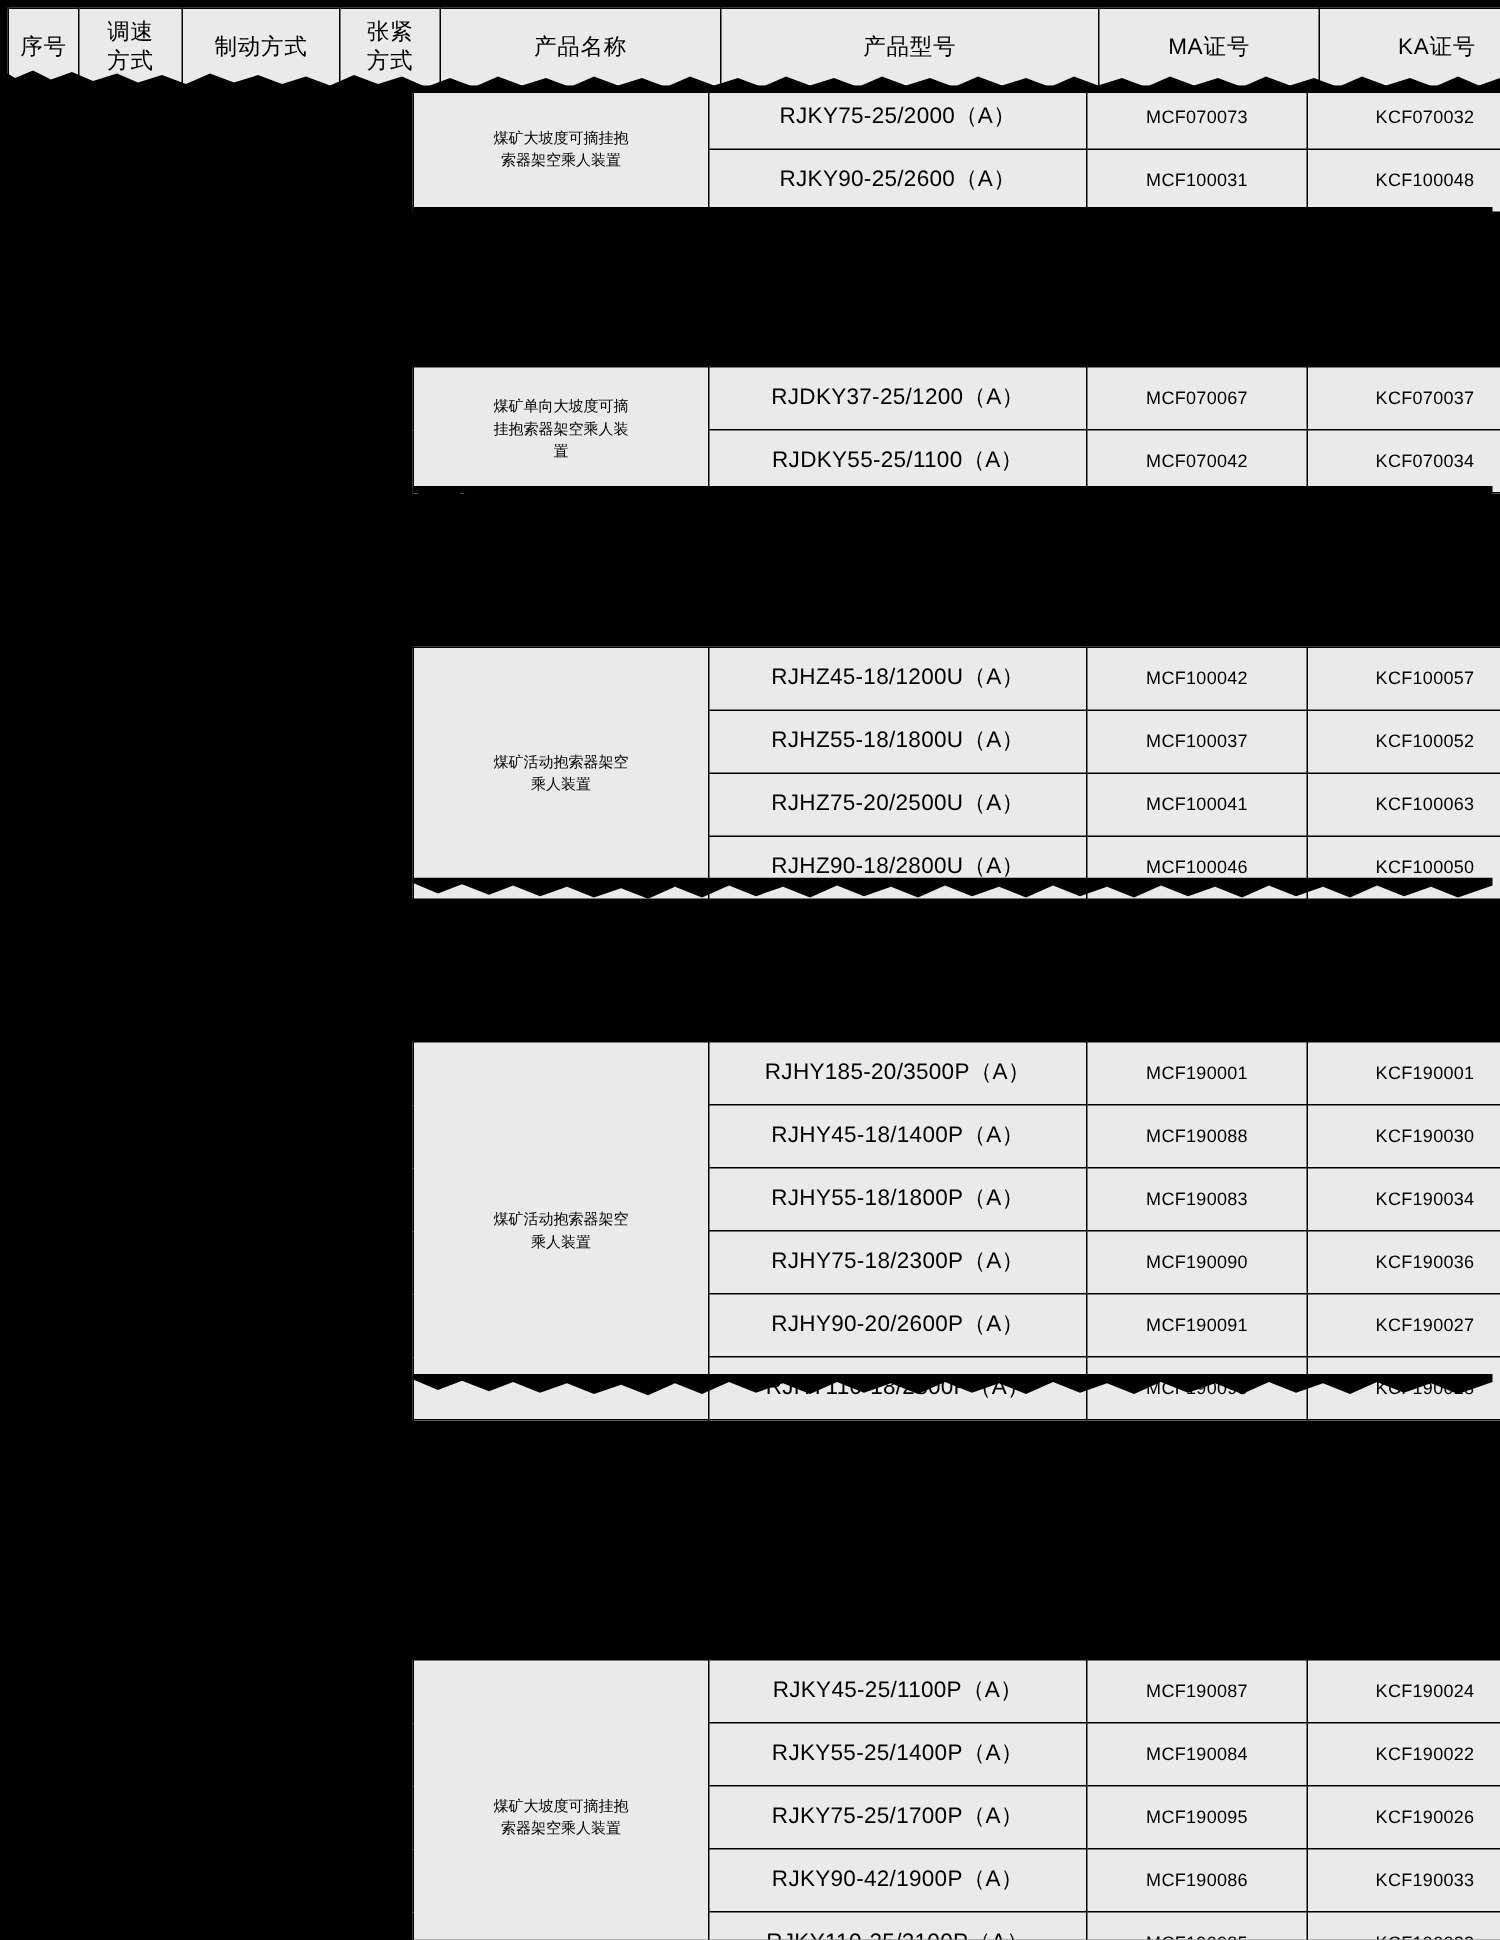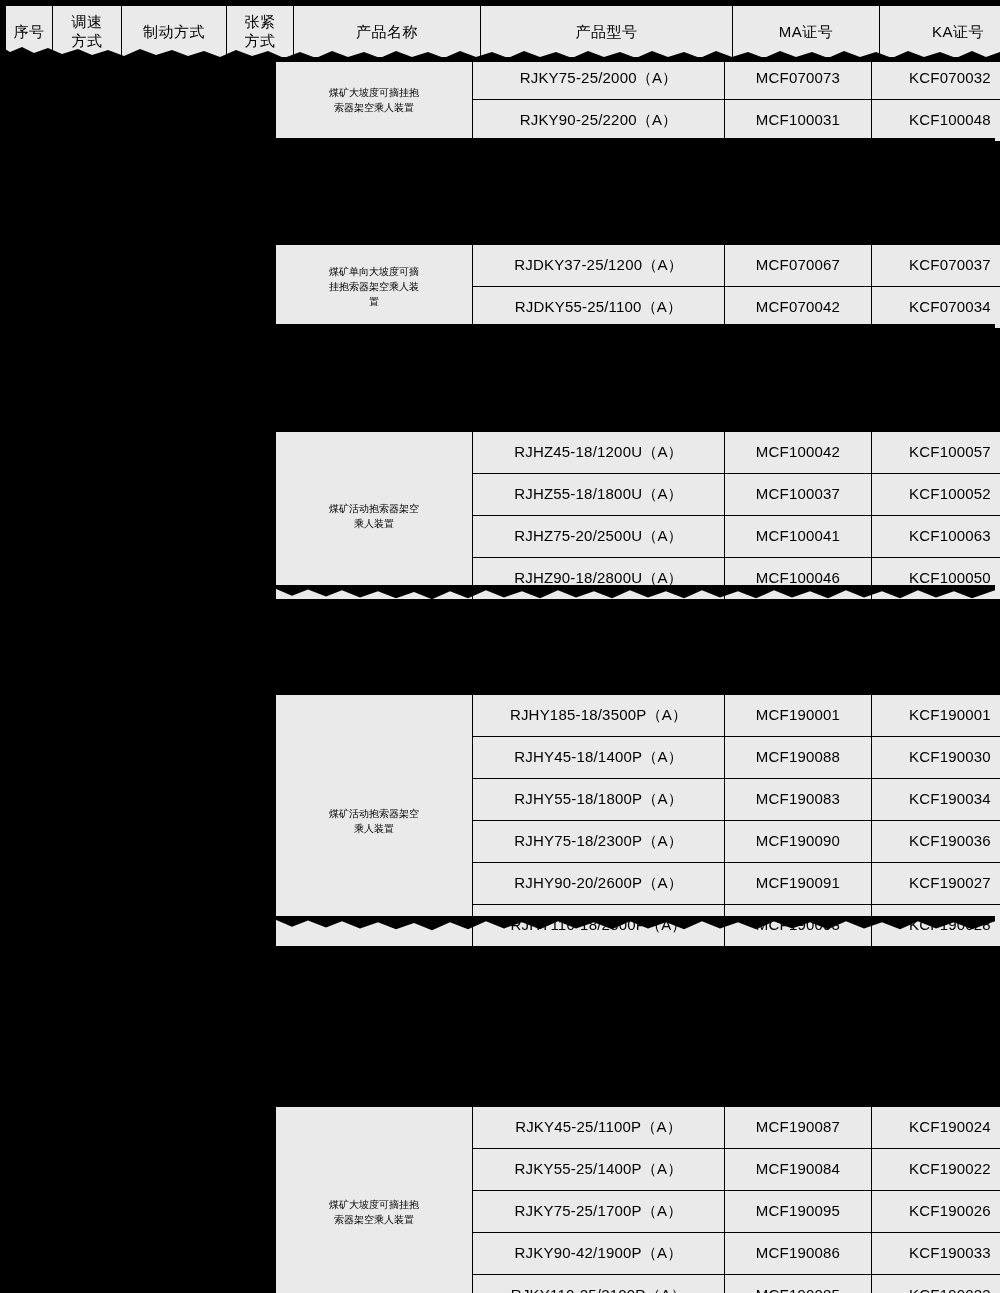--- a/index.html
+++ b/index.html
@@ -67,21 +67,21 @@
     font-size: 10px;
     line-height: 1.5;
     padding: 4px 8px;
   }
   .data-table td.modelcell {
     font-size: 15px;
     letter-spacing: 0.2px;
     text-align: center;
   }
   .data-table td.certcell {
-    font-size: 15px;
+    font-size: 12px;
     letter-spacing: 0.2px;
   }
 
   
   .tear {
     position: absolute;
     left: 0;
     width: 1000px;
     height: 16px;
     pointer-events: none;
@@ -118,21 +118,21 @@
       <tr>
         <td class="c-name namecell" rowspan="2">
             <div>煤矿大坡度可摘挂抱</div>
             <div>索器架空乘人装置</div>
           </td>
         <td class="c-model modelcell">RJKY75-25/2000（A）</td>
         <td class="c-ma certcell">MCF070073</td>
         <td class="c-ka certcell">KCF070032</td>
       </tr>
       <tr>
-        <td class="c-model modelcell">RJKY90-25/2200（A）</td>
+        <td class="c-model modelcell">RJKY90-25/2600（A）</td>
         <td class="c-ma certcell">MCF100031</td>
         <td class="c-ka certcell">KCF100048</td>
       </tr>
     </tbody>
   </table>
 
   <table class="block data-table" style="top:244px; left:275px; width:720px;">
     <tbody>
       <tr>
         <td class="c-name namecell" rowspan="2">
@@ -181,21 +181,21 @@
     </tbody>
   </table>
 
   <table class="block data-table" style="top:694px; left:275px; width:720px;">
     <tbody>
       <tr>
         <td class="c-name namecell" rowspan="6">
             <div>煤矿活动抱索器架空</div>
             <div>乘人装置</div>
           </td>
-        <td class="c-model modelcell">RJHY185-18/3500P（A）</td>
+        <td class="c-model modelcell">RJHY185-20/3500P（A）</td>
         <td class="c-ma certcell">MCF190001</td>
         <td class="c-ka certcell">KCF190001</td>
       </tr>
       <tr>
         <td class="c-model modelcell">RJHY45-18/1400P（A）</td>
         <td class="c-ma certcell">MCF190088</td>
         <td class="c-ka certcell">KCF190030</td>
       </tr>
       <tr>
         <td class="c-model modelcell">RJHY55-18/1800P（A）</td>

